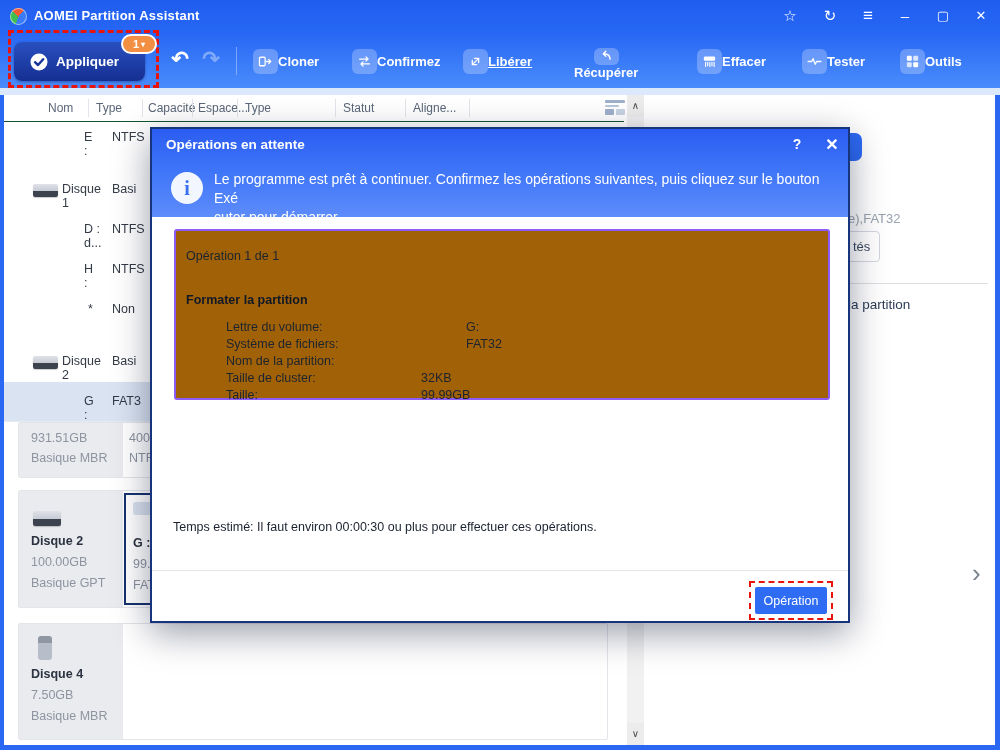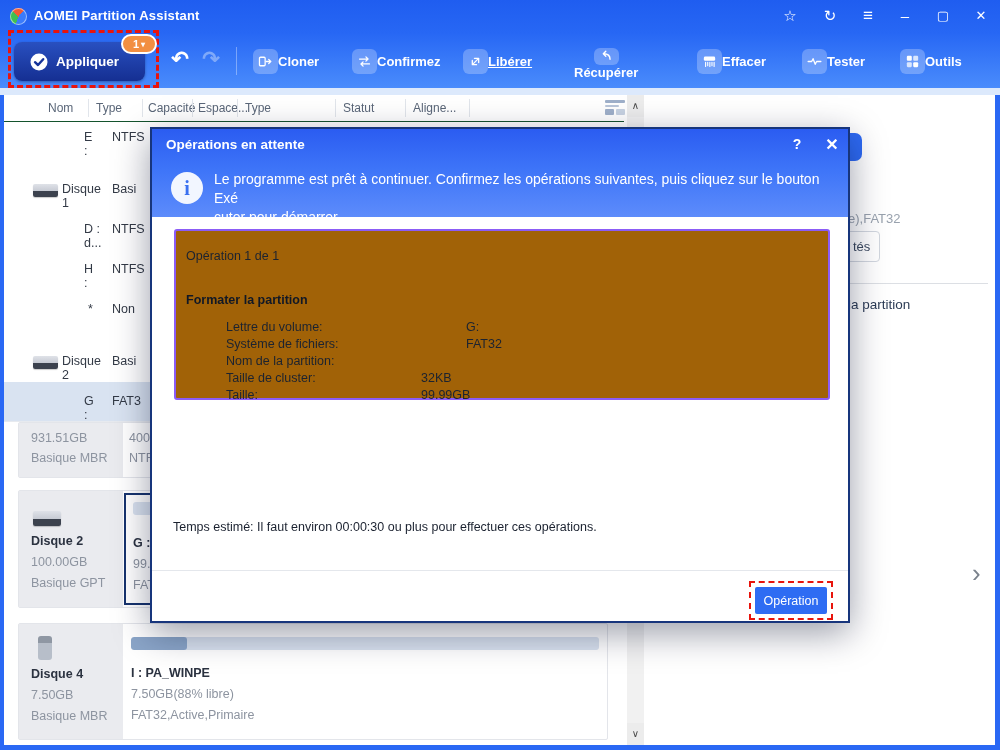--- a/index.html
+++ b/index.html
@@ -276,28 +276,20 @@
       </div>
     </div>
 
     <div class="card" style="top:528px;height:117px;">
       <div class="card-info">
         <span class="usb" style="left:19px;top:12px;"></span>
         <div class="b" style="top:43px;">Disque 4</div>
         <div style="top:64px;">7.50GB</div>
         <div style="top:85px;">Basique MBR</div>
       </div>
-      <div class="part-box" style="left:104px;top:0;width:486px;height:117px;">
-        <div class="capbar" style="left:8px;top:13px;width:468px;">
-          <div class="capfill" style="width: 12%;"></div>
-        </div>
-        <div class="b" style="position:absolute;left:8px;top:42px;">I : PA_WINPE</div>
-        <div style="position:absolute;left:8px;top:63px;">7.50GB(88% libre)</div>
-        <div style="position:absolute;left:8px;top:84px;">FAT32,Active,Primaire</div>
-      </div>
     </div>
 
     <div class="vscroll">
       <div class="vs-btn" style="top:0;">∧</div>
       <div class="vs-btn" style="bottom:0;">∨</div>
     </div>
 
     <div class="rp-nub"></div>
     <div class="rp-fs">e),FAT32</div>
     <div class="rp-btn">

